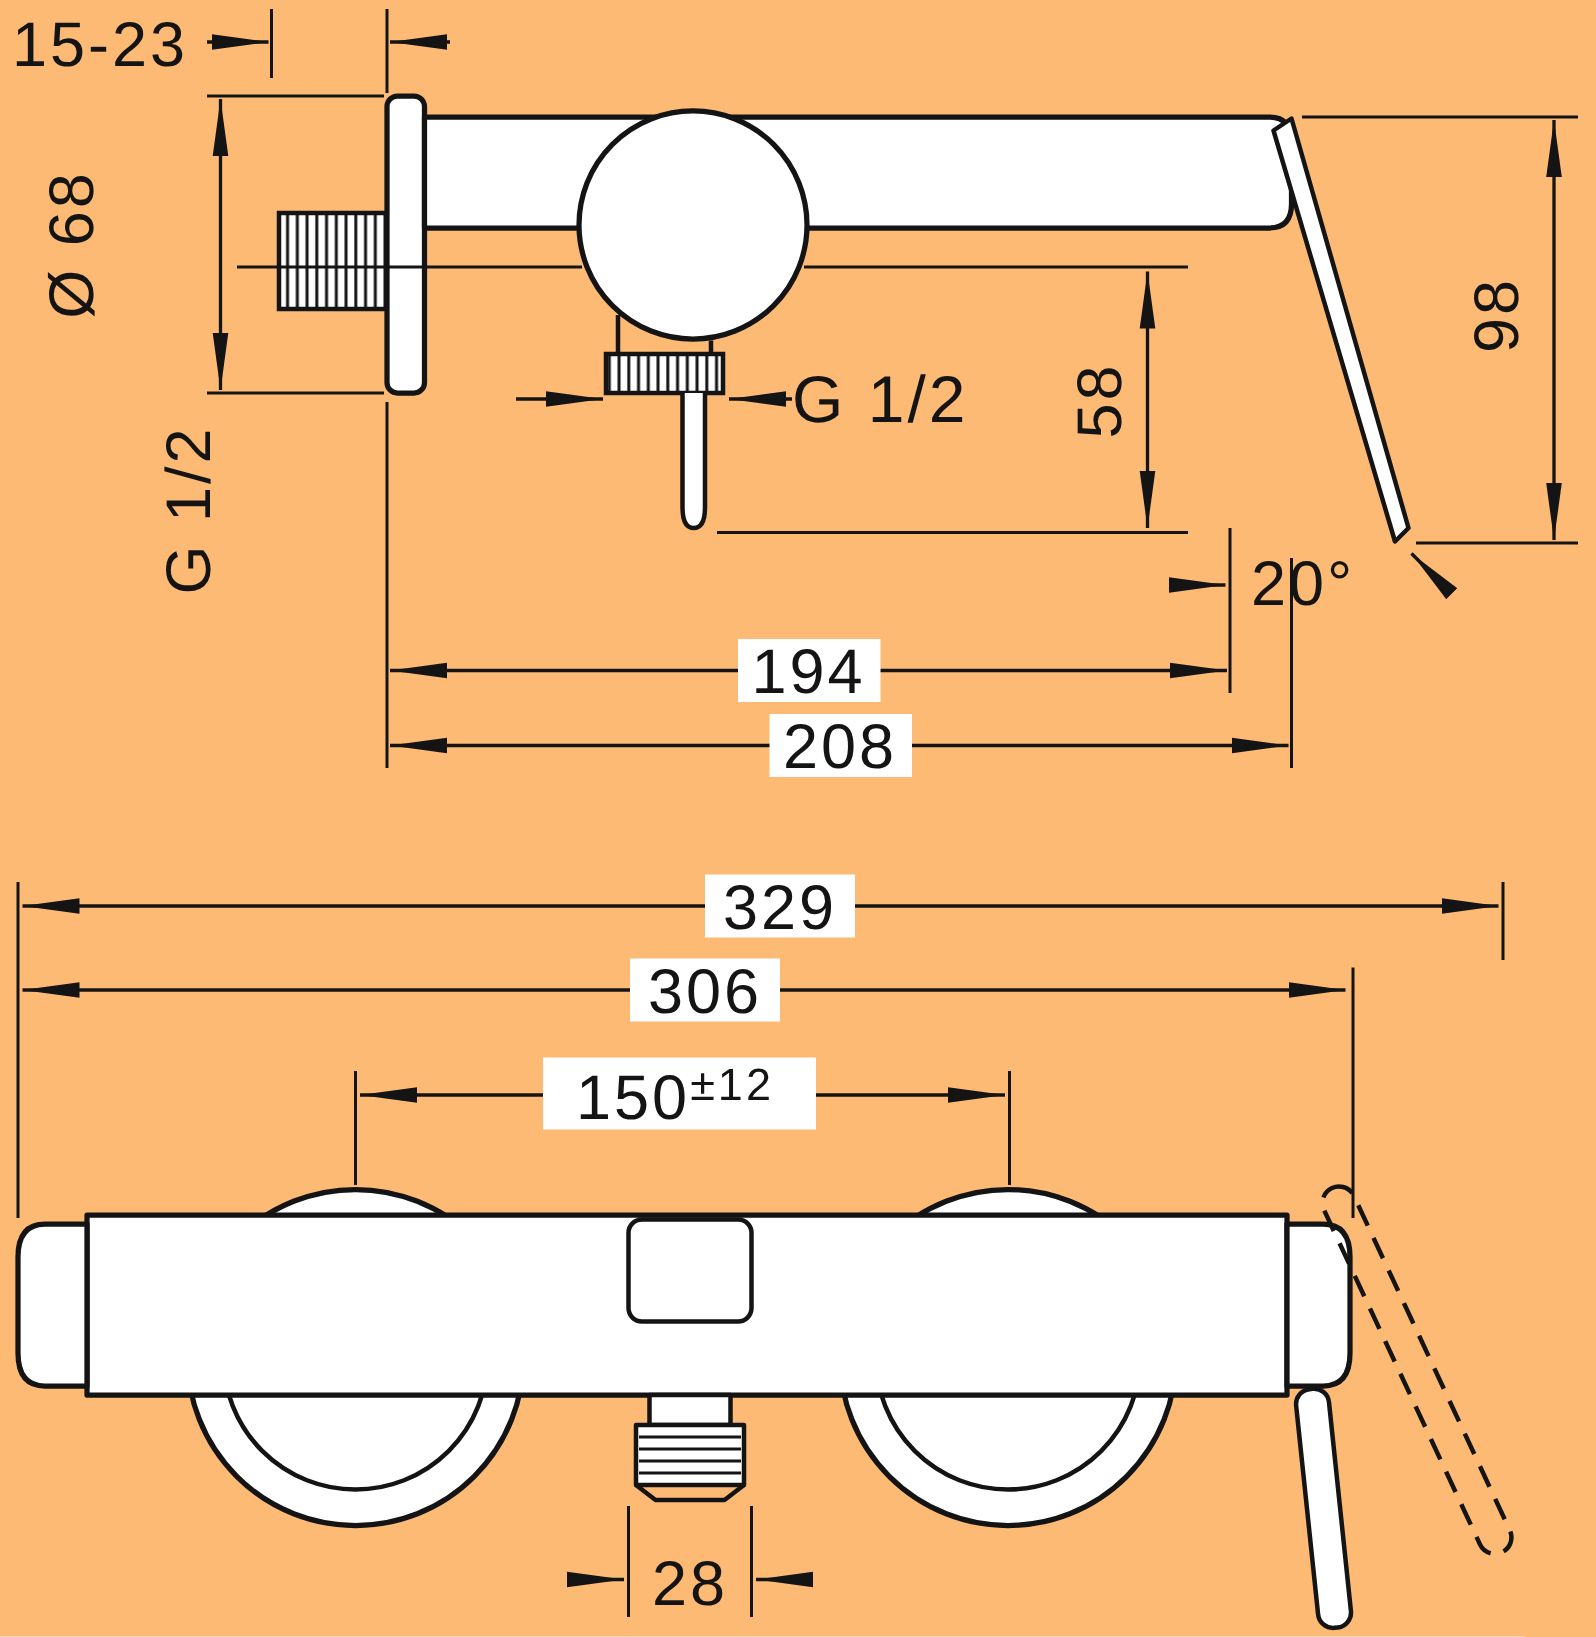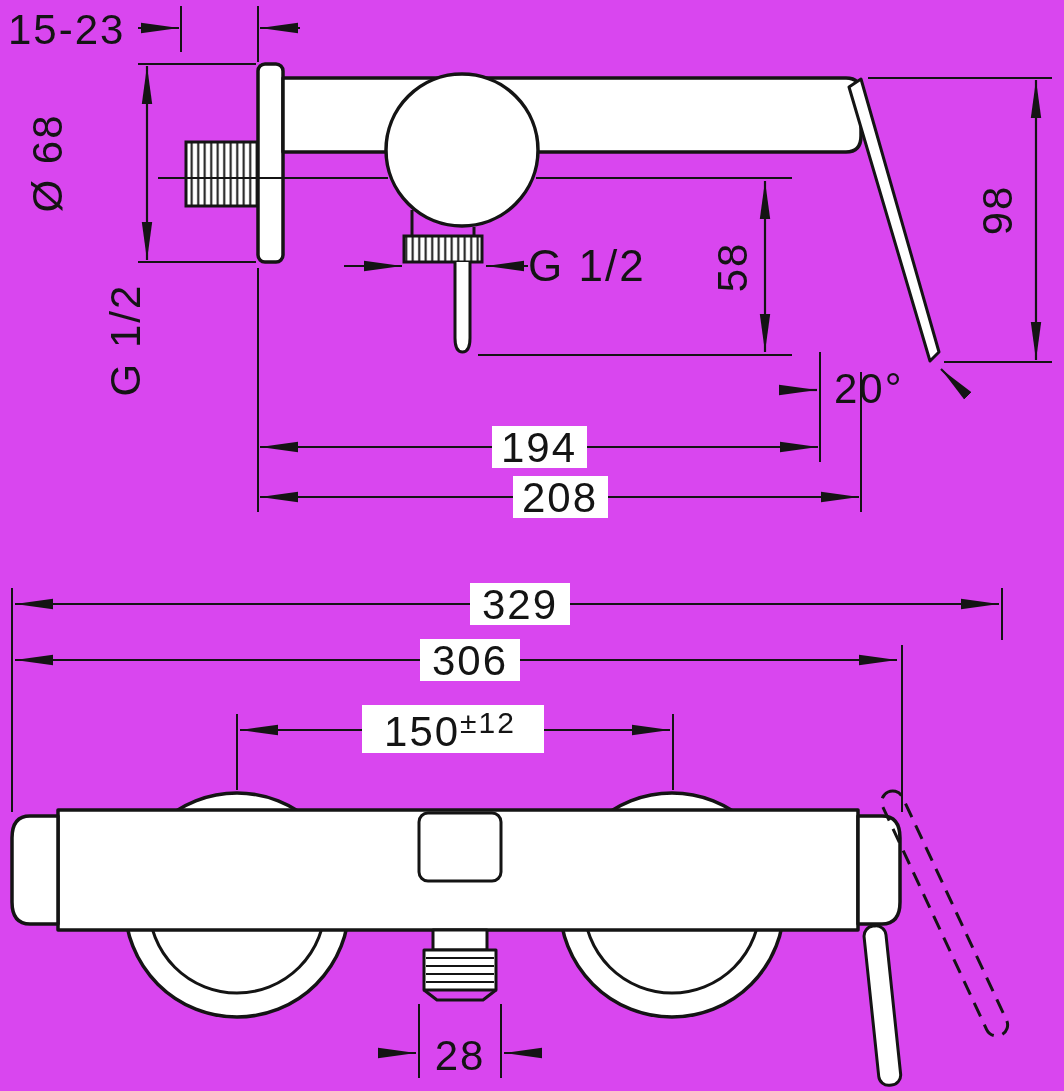--- a/index.html
+++ b/index.html
@@ -1,16 +1,16 @@
 <!DOCTYPE html>
 <html><head>
 <meta charset="utf-8">
 <style>
   html,body{margin:0;padding:0;background:#ffffff;}
-  .sheet{width:1064px;height:1091px;background:#d946ef;}
+  .sheet{width:1064px;height:1091px;background:#fdba74;}
   svg{display:block;}
   .outline{fill:#fff;stroke:#141414;stroke-width:3.5;stroke-linejoin:round;}
   .med{fill:none;stroke:#141414;stroke-width:3;stroke-linejoin:round;}
   .medw{fill:#fff;stroke:#141414;stroke-width:3;stroke-linejoin:round;}
   .thin{fill:none;stroke:#141414;stroke-width:2;}
   .dimline{fill:none;stroke:#141414;stroke-width:2.2;}
   .rib{fill:none;stroke:#141414;stroke-width:2;}
   .dashed{fill:none;stroke:#141414;stroke-width:3;stroke-dasharray:15 9;stroke-linejoin:round;}
   .patch{fill:#ffffff;stroke:none;}
   text{font-family:"Liberation Sans", sans-serif;fill:#141414;letter-spacing:2px;font-size:42px;font-weight:400;}

